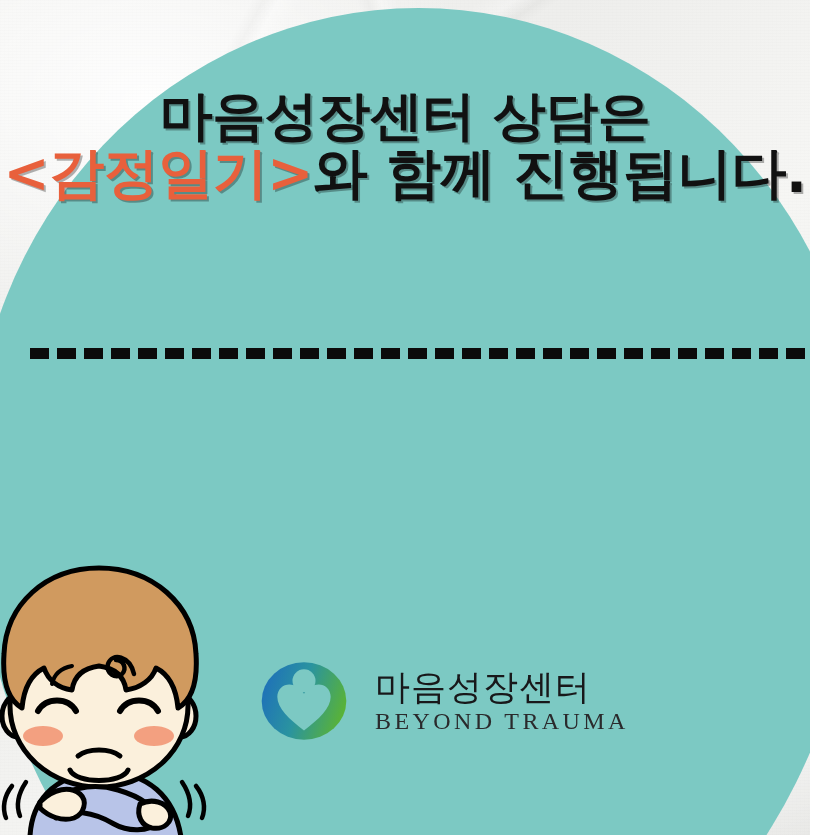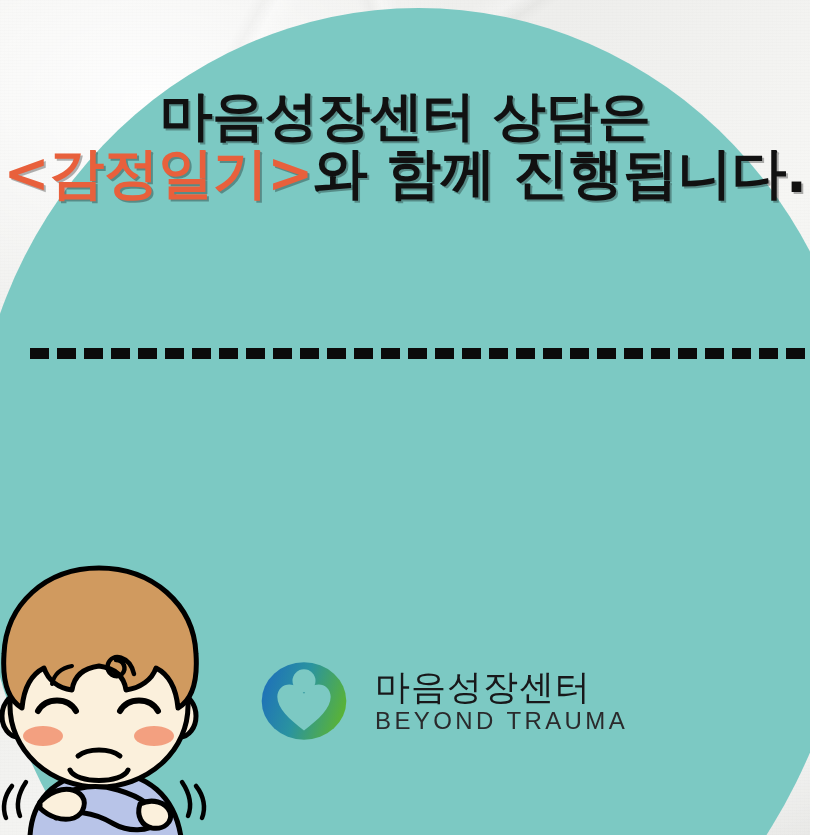--- a/index.html
+++ b/index.html
@@ -127,21 +127,21 @@
   .logo-kr {
     font-family: "DejaVu Sans", "Liberation Sans", sans-serif;
     font-size: 35px;
     font-weight: 400;
     color: #18181a;
     letter-spacing: 1px;
     line-height: 1;
     white-space: nowrap;
   }
   .logo-en {
-    font-family: Liberation Sans, sans-serif;
+    font-family: Liberation Serif, serif;
     font-size: 24px;
     font-weight: 400;
     color: #2a2a2c;
     letter-spacing: 3.4px;
     line-height: 1;
     white-space: nowrap;
   }
 
   
   .mascot {

